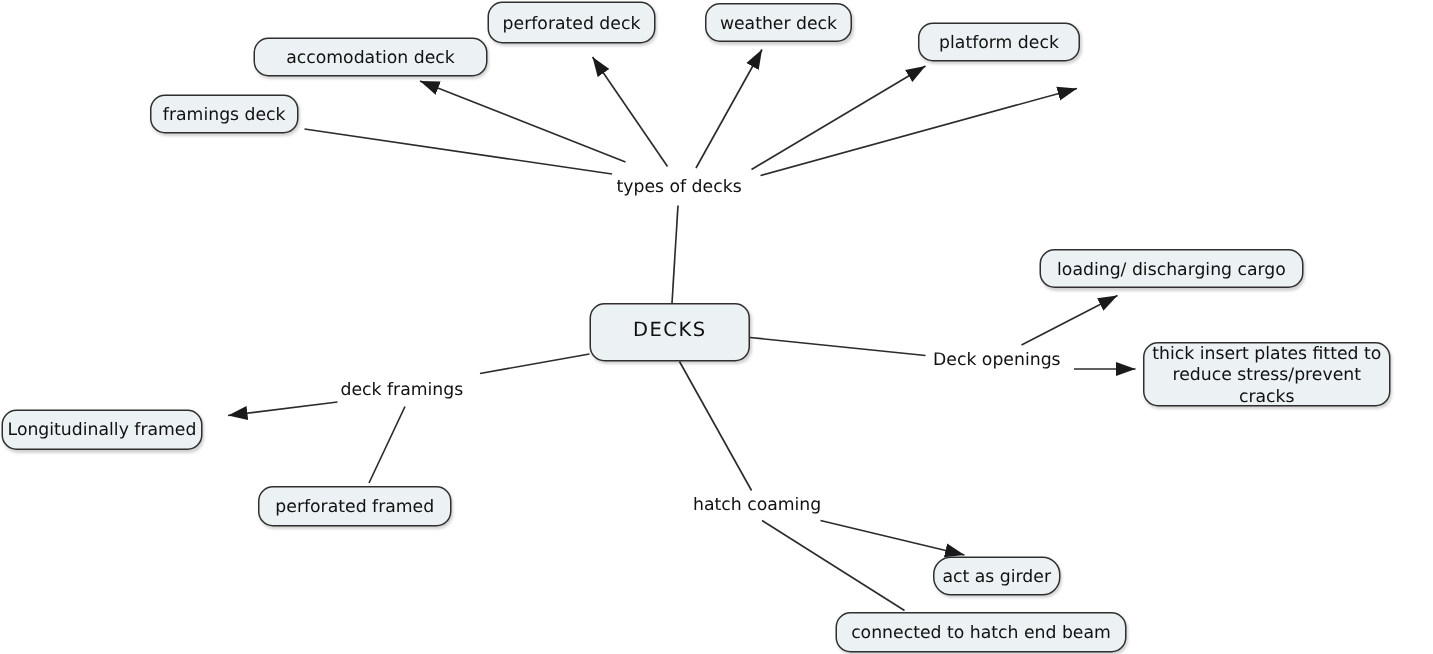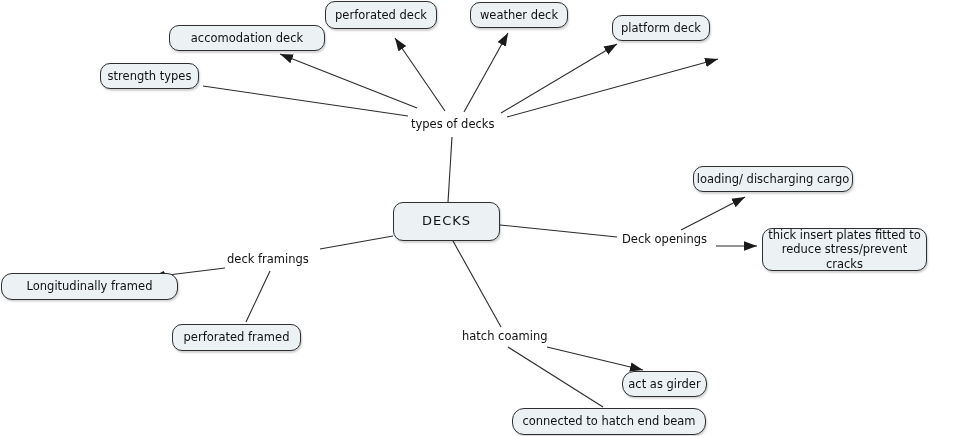--- a/index.html
+++ b/index.html
@@ -71,43 +71,43 @@
     <line class="edge" x1="393" y1="236" x2="320" y2="249"></line>
     <line class="edge" x1="225" y1="268" x2="152" y2="277" marker-end="url(#arrow)"></line>
     <line class="edge" x1="270" y1="271" x2="246" y2="322"></line>
     <line class="edge" x1="453" y1="241" x2="501" y2="327"></line>
     <line class="edge" x1="547" y1="347" x2="643" y2="370" marker-end="url(#arrow)"></line>
     <line class="edge" x1="508" y1="347" x2="603" y2="407"></line>
   </svg>
 
   <div class="node-box node-main" style="left:393px; top:202px; width:107px; height:39px;">DECKS</div>
 
-  <div class="node-box" style="left:100px; top:63px; width:99px; height:26px;">strength types</div>
+  <div class="node-box" style="left:100px; top:63px; width:99px; height:26px;">framings deck</div>
 
   <div class="node-box" style="left:169px; top:25px; width:156px; height:26px;">accomodation deck</div>
 
   <div class="node-box" style="left:325px; top:1px; width:112px; height:28px;text-align:right;">perforated deck</div>
 
   <div class="node-box" style="left:470px; top:2px; width:98px; height:26px;">weather deck</div>
 
-  <div class="node-box" style="left:612px; top:15px; width:98px; height:26px;">platform deck</div>
+  <div class="node-box" style="left:612px; top:15px; width:108px; height:26px;">platform deck</div>
 
 
-  <div class="node-box" style="left:693px; top:166px; width:160px; height:26px;">loading/ discharging cargo</div>
+  <div class="node-box" style="left:693px; top:166px; width:176px; height:26px;">loading/ discharging cargo</div>
 
   <div class="node-box" style="left:762px; top:228px; width:165px; height:43px;">thick insert plates fitted to
 reduce stress/prevent cracks</div>
 
-  <div class="node-box" style="left:1px; top:273px; width:177px; height:27px;border-radius:11px;">Longitudinally framed</div>
+  <div class="node-box" style="left:1px; top:273px; width:134px; height:27px;">Longitudinally framed</div>
 
   <div class="node-box" style="left:172px; top:324px; width:129px; height:27px;">perforated framed</div>
 
   <div class="node-box" style="left:622px; top:371px; width:85px; height:26px;border-radius:12px;">act as girder</div>
 
-  <div class="node-box" style="left:512px; top:408px; width:194px; height:27px;border-radius:12px;">connected to hatch end beam</div>
+  <div class="node-box" style="left:557px; top:408px; width:194px; height:27px;">connected to hatch end beam</div>
 
   <div class="link-label" style="left:411px; top:117px;text-align:center;">types of decks</div>
 
   <div class="link-label" style="left:622px; top:232px;">Deck openings</div>
 
   <div class="link-label" style="left:227px; top:252px;">deck framings</div>
 
   <div class="link-label" style="left:462px; top:329px;">hatch coaming</div>
 
 </div>

